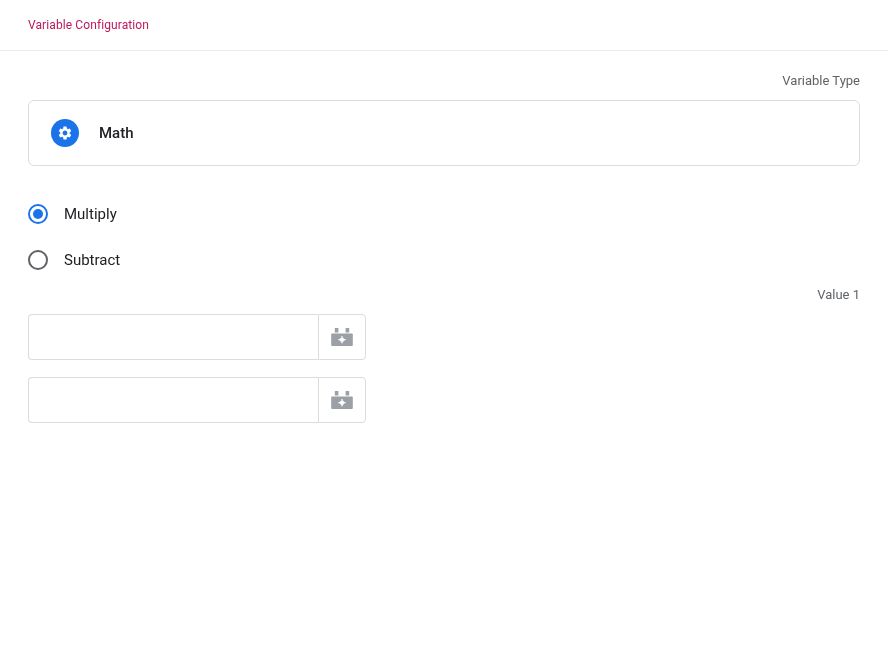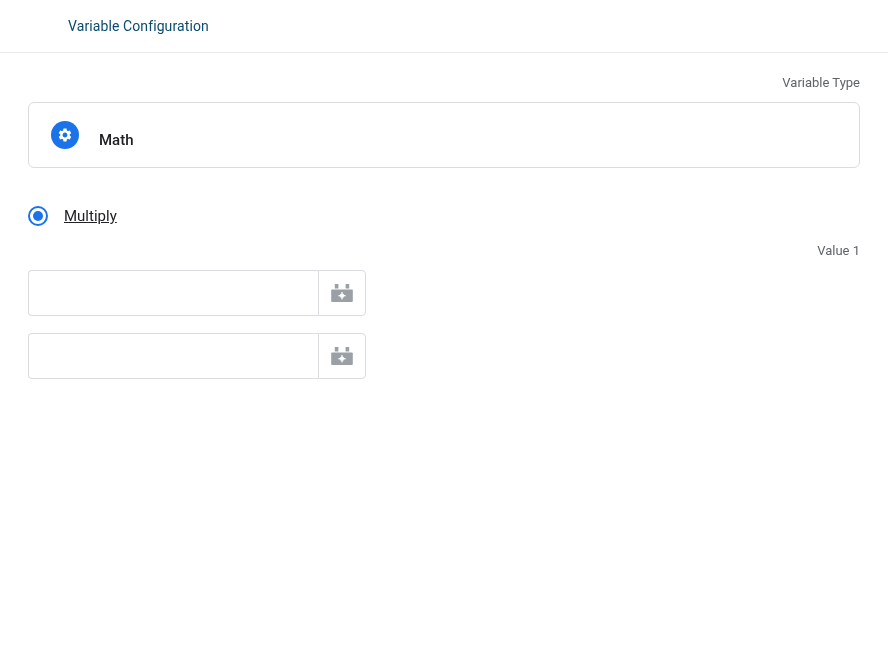--- a/index.html
+++ b/index.html
@@ -11,42 +11,41 @@
       font-family: Roboto, 'Helvetica Neue', Arial, sans-serif;
       background: #fff;
       color: #202124;
       width: 888px;
     }
     .header {
       padding: 18px 28px 18px 28px;
       border-bottom: 1px solid #e8eaed;
     }
     .header h1 {
-      font-size: 14px;
+      font-size: 12px;
       font-weight: 400;
-      color: #0c4a6e;
+      color: #be185d;
       letter-spacing: 0.1px;
-      margin-left: 40px;
     }
     .content {
       padding: 22px 28px;
     }
     .section-label {
       font-size: 13px;
       color: #5f6368;
       margin-bottom: 12px;
       display: block;
       text-align: right;
     }
     .type-card {
       border: 1px solid #dadce0;
       border-radius: 6px;
       padding: 18px 22px;
       display: flex;
-      align-items: flex-end;
+      align-items: center;
       gap: 20px;
       cursor: pointer;
     }
     .type-card .gear-badge {
       width: 28px;
       height: 28px;
       border-radius: 50%;
       background: #1a73e8;
       display: flex;
       align-items: center;
@@ -56,21 +55,20 @@
     .type-card .type-name {
       font-size: 15px;
       font-weight: 500;
       color: #202124;
     }
     .radio-group {
       display: flex;
       flex-direction: column;
       gap: 26px;
       margin-top: 4px;
-      text-decoration: underline;
     }
     .radio-option {
       display: flex;
       align-items: center;
       gap: 16px;
       cursor: pointer;
     }
     .radio-circle {
       width: 20px;
       height: 20px;
@@ -148,20 +146,24 @@
     <span class="type-name">Math</span>
   </div>
 
   <div style="height:34px"></div>
 
   <div class="radio-group">
     <div class="radio-option">
       <div class="radio-circle selected"></div>
       <span class="radio-label">Multiply</span>
     </div>
+    <div class="radio-option">
+      <div class="radio-circle"></div>
+      <span class="radio-label">Subtract</span>
+    </div>
   </div>
 
   <div class="field-block">
     <span class="section-label">Value 1</span>
     <div class="input-row">
       <input type="text" class="text-input" value="" style="">
       <div class="var-button">
         <svg width="22" height="18" viewBox="0 0 24 20" fill="#9aa0a6">
           <rect x="0" y="6" width="24" height="14" rx="1"></rect>
           <rect x="4" y="0" width="4" height="5"></rect>

